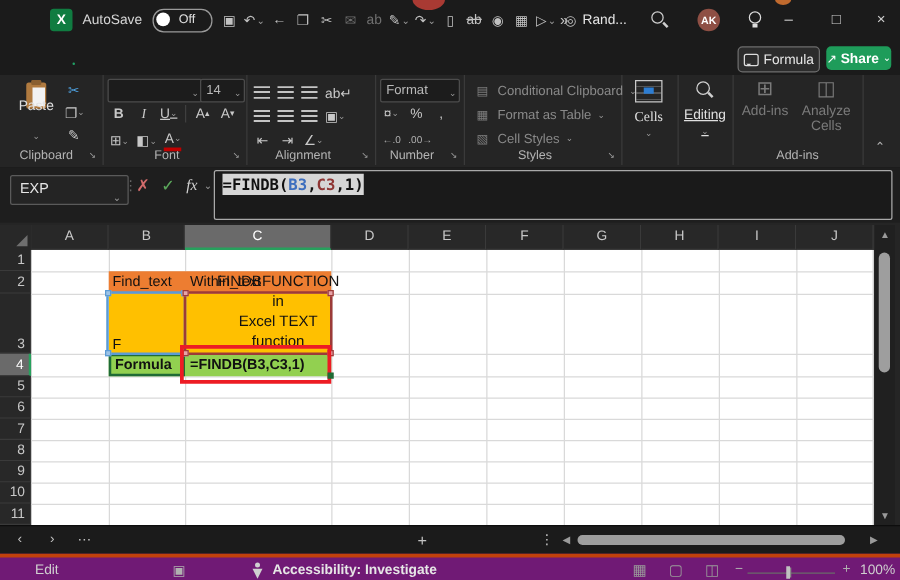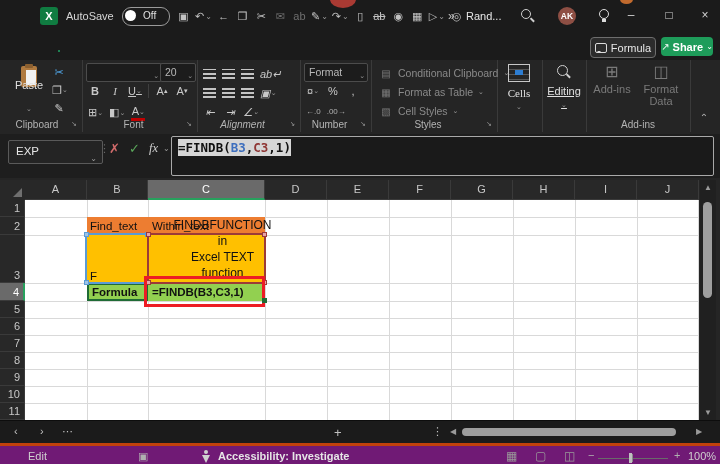--- a/index.html
+++ b/index.html
@@ -80,21 +80,21 @@
   #font-size{left:78px;top:3px;width:30px;}
   .fr{position:absolute;left:6px;display:flex;align-items:center;gap:6px;}
   #font-r2{top:24px;} #font-r3{top:44px;}
   .i-bold{font-weight:bold;} .i-italic{font-style:italic;font-family:"Liberation Serif",serif;}
   .i-under{text-decoration:underline;}
   .i-fontA{position:relative;}
   .i-fontA sup{font-size:7px;vertical-align:6px;}
   .i-fcolor{border-bottom:3px solid #C00000;line-height:11px;}
   .vsep{width:1px;height:14px;background:#3f3f3f;}
   
-  #g-align{left:197px;width:103px;font-style:italic;}
+  #g-align{left:197px;width:103px;}
   .bars{width:13px;height:10px;background:repeating-linear-gradient(#c4c4c4 0 1.5px,transparent 1.5px 4.2px);}
   #al-r1{top:7px;} #al-r2{top:26px;} #al-r3{top:45px;}
   
   #g-number{left:300px;width:71px;}
   #num-fmt{left:4px;top:3px;width:58px;}
   #num-r2{top:24px;} #num-r3{top:44px;}
   .tiny{font-size:8px;color:#b0b0b0;}
   
   #g-styles{left:371px;width:126px;}
   .styrow{position:absolute;left:8px;height:16px;display:flex;align-items:center;gap:5px;color:#8a8a8a;font-size:10.5px;white-space:nowrap;}
@@ -323,21 +323,21 @@
         <span class="ric">✎</span>
       </div>
       <div class="glabel">Clipboard</div>
       <div class="launcher"></div>
     </div>
 
     <div id="g-font" class="rgroup">
       <div id="font-name" class="combo">
           <span class="cv">⌄</span>
         </div>
-      <div id="font-size" class="combo"><span>20</span><span class="cv">⌄</span></div>
+      <div id="font-size" class="combo"><span>14</span><span class="cv">⌄</span></div>
       <div id="font-r2" class="fr">
         <span class="ric i-bold">B</span>
         <span class="ric i-italic">I</span>
         <span class="ric i-under">U<span class="chev-s">⌄</span></span>
         <span class="vsep"></span>
         <span class="ric i-fontA">A<sup>▴</sup></span>
         <span class="ric i-fontA">A<sup>▾</sup></span>
       </div>
       <div id="font-r3" class="fr">
         <span class="ric">⊞<span class="chev-s">⌄</span></span>
@@ -421,21 +421,21 @@
       </div>
     </div>
 
     <div id="g-addins" class="rgroup">
       <div class="bigbtn dim" style="left:4px;width:44px;">
         <span class="addins-ic">⊞</span>
         <span class="lbl">Add-ins</span>
       </div>
       <div class="bigbtn dim" style="left:52px;width:46px;">
         <span class="addins-ic">◫</span>
-        <span class="lbl">Format Data</span>
+        <span class="lbl">Analyze Cells</span>
       </div>
       <div class="glabel" style="right:0;">Add-ins</div>
     </div>
 
     <div id="ribbon-collapse" class="abs">⌃</div>
   </div>
 
   <div id="fbar" class="abs">
     <div id="name-box" class="abs">
       <span>EXP</span><span class="cv">⌄</span>

